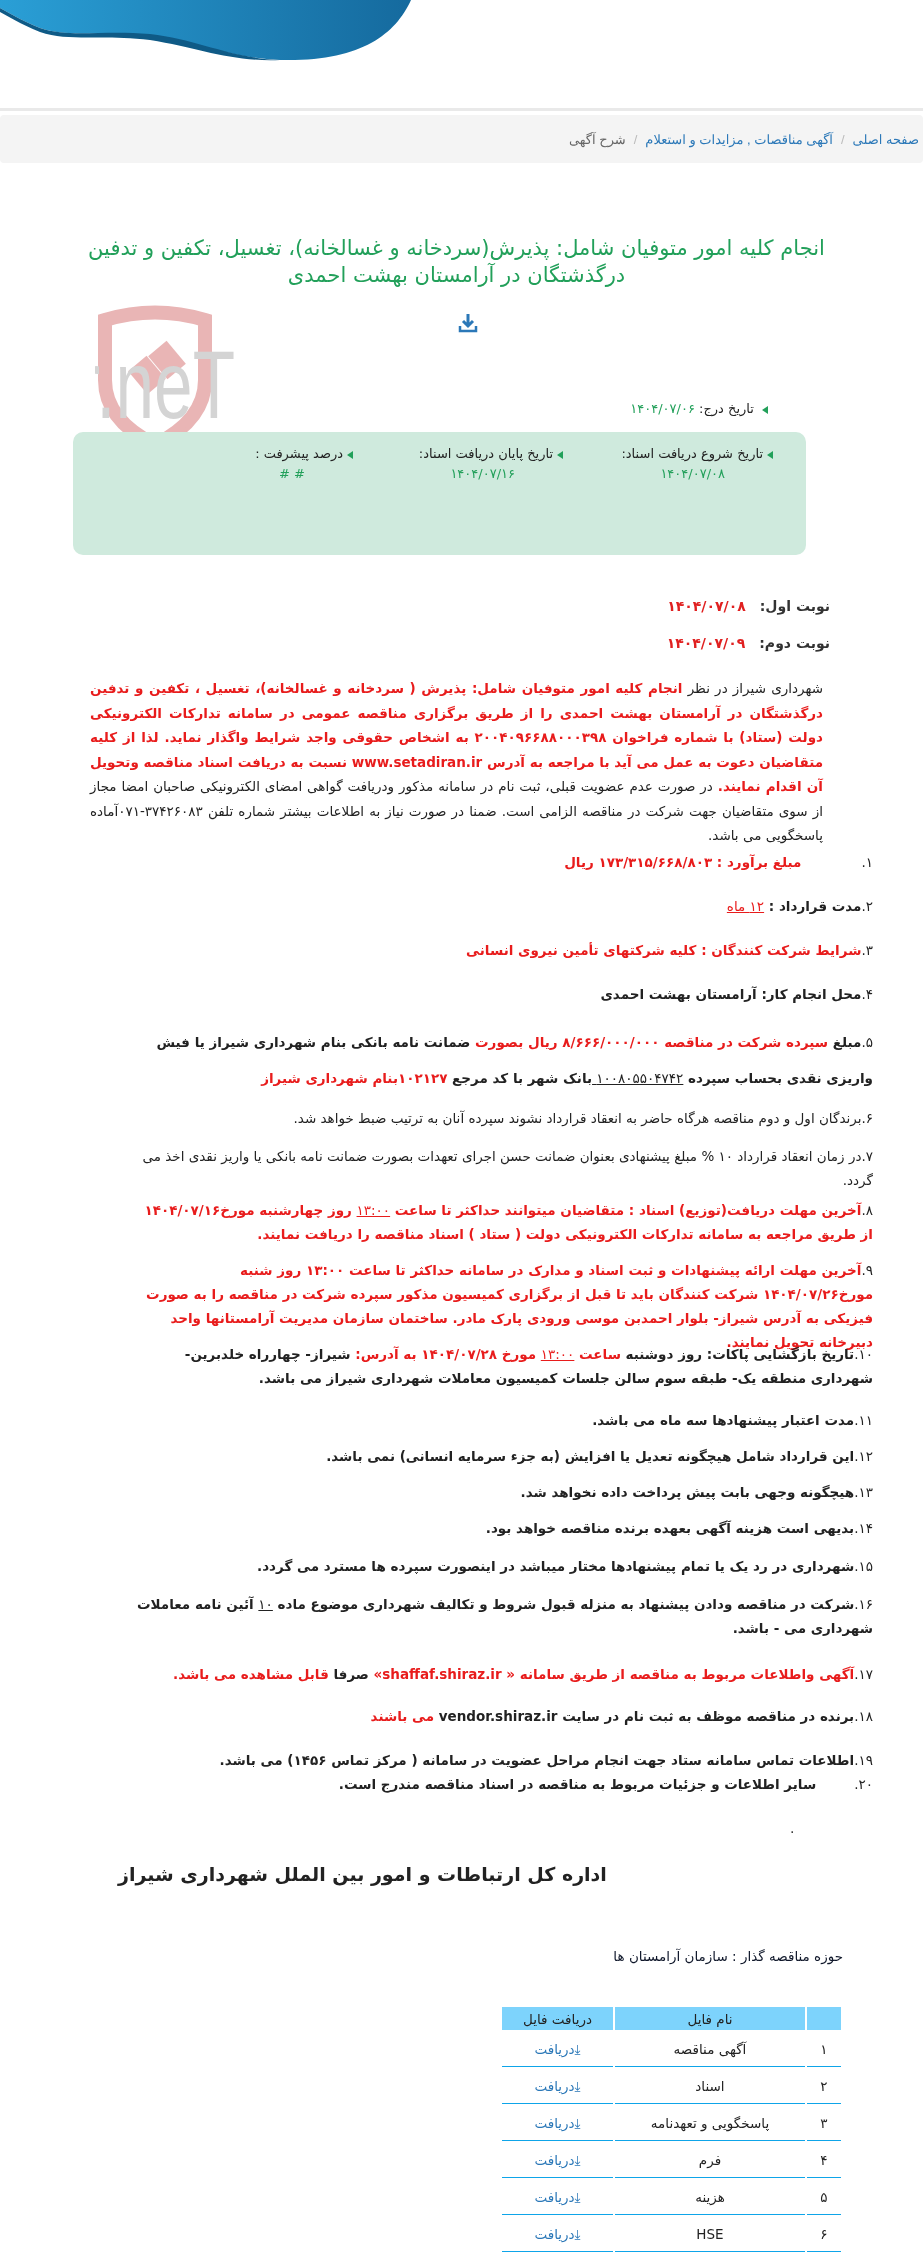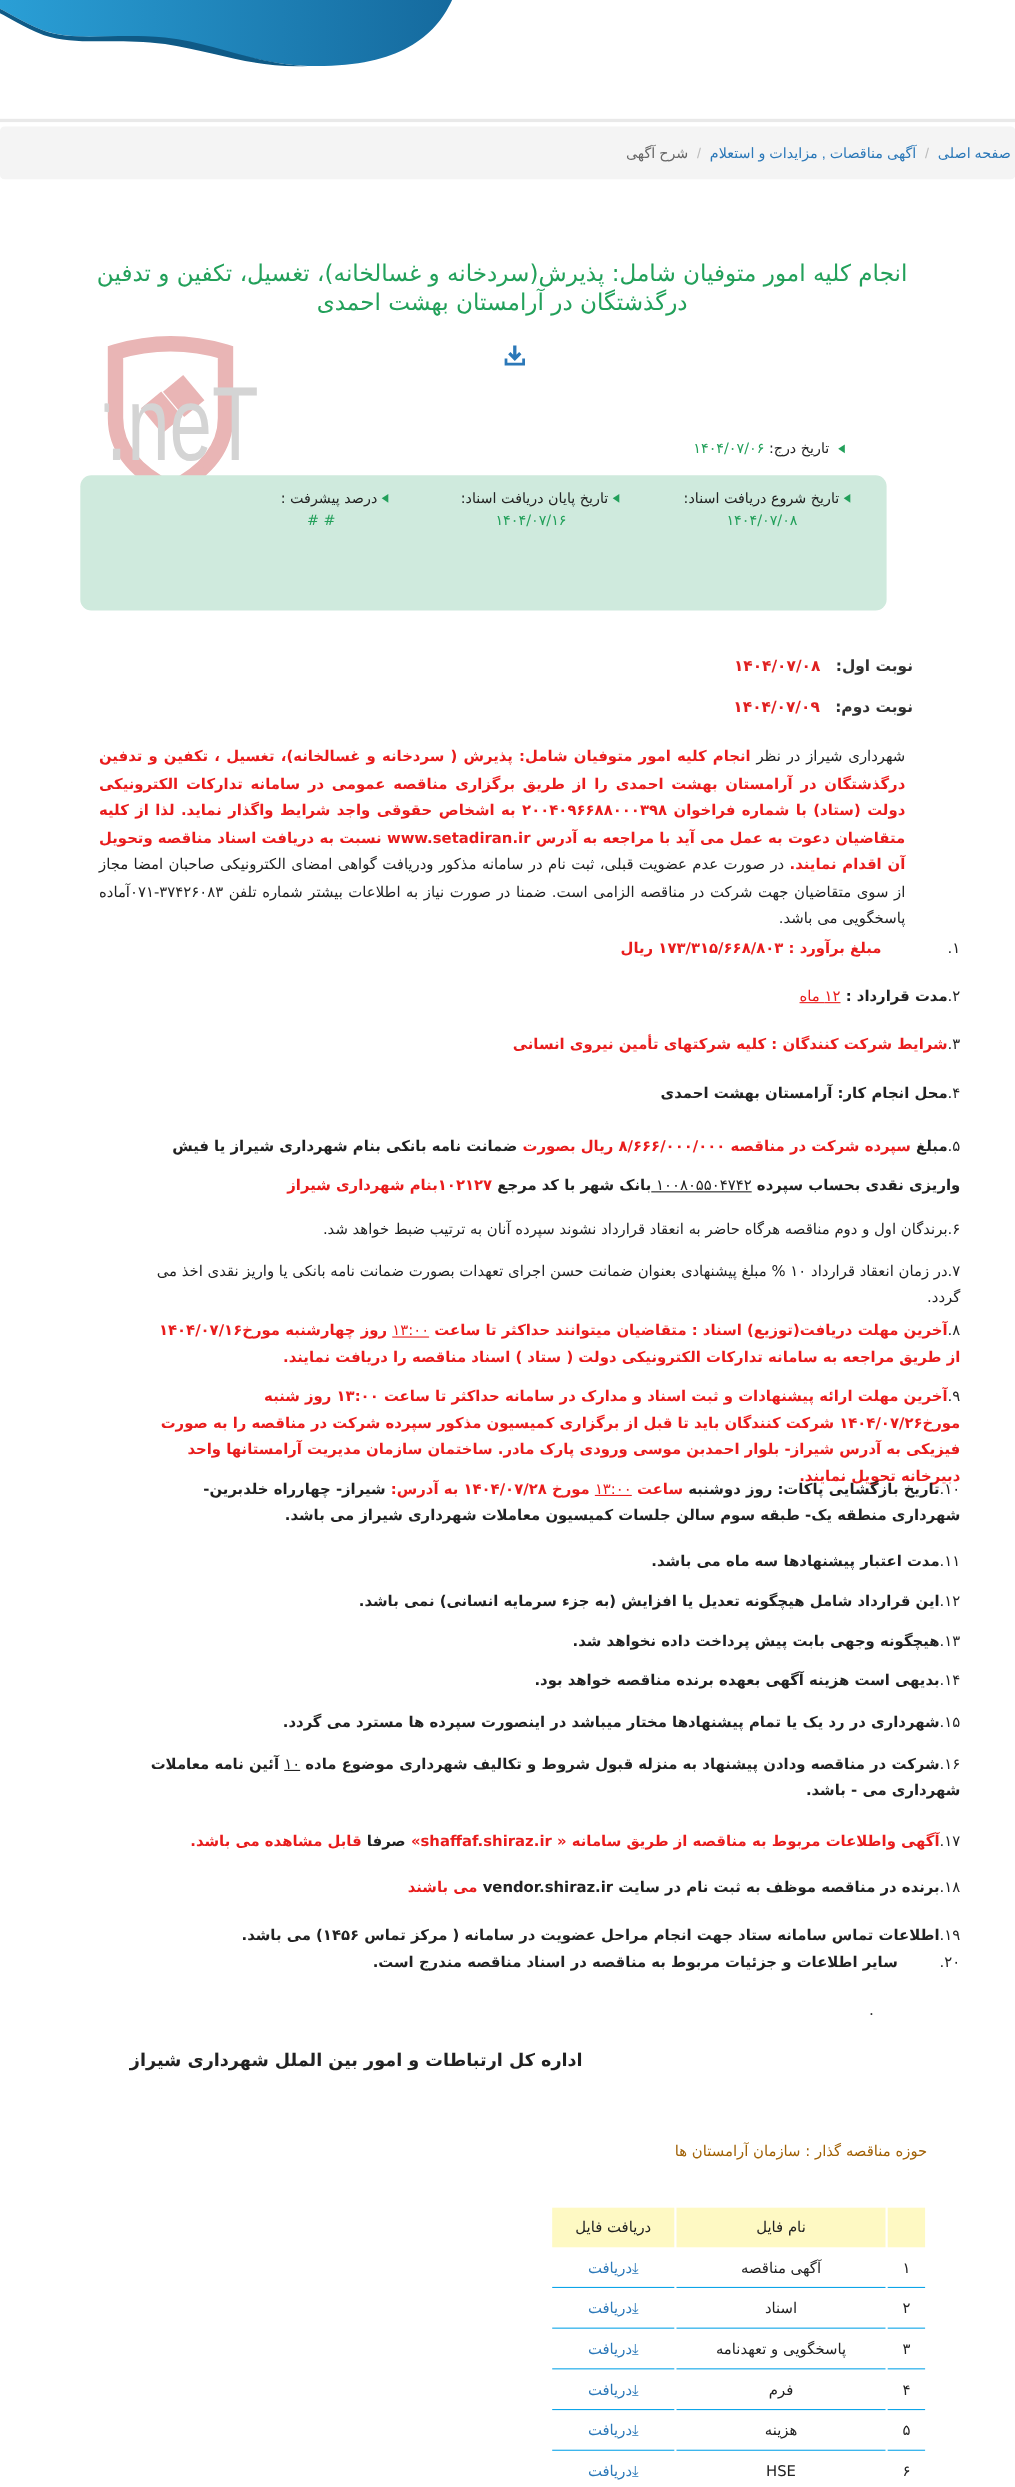--- a/index.html
+++ b/index.html
@@ -33,26 +33,26 @@
   .round .val { color: #e02020; }
 
   .intro { position: absolute; left: 90px; right: 100px; top: 676px; font-size: 13.5px; line-height: 24.5px; text-align: justify; color: #222; }
   .red { color: #e81c1c; font-weight: bold; }
   .bold { font-weight: bold; }
   .u { text-decoration: underline; }
 
   .items { position: absolute; left: 90px; right: 50px; top: 850px; font-size: 13.5px; color: #222; }
   .item { position: relative; padding-right: 0px; line-height: 24px; margin-left: 42px; }
 
-  .signature { position: absolute; left: 118px; top: 1863px; font-weight: bold; font-size: 16px; color: #222; }
+  .signature { position: absolute; left: 118px; top: 1863px; font-weight: bold; font-size: 19px; color: #222; }
   .dot-mark { position: absolute; left: 790px; top: 1820px; font-size: 14px; }
-  .org { position: absolute; right: 80px; top: 1948px; font-size: 13.5px; color: #a16207; }
+  .org { position: absolute; right: 80px; top: 1948px; font-size: 13.5px; color: #0f172a; }
 
   .files-table { position: absolute; left: 500px; top: 2005px; width: 343px; border-collapse: separate; border-spacing: 2px; font-size: 13.5px; }
-  .files-table th { background: #fef9c3; height: 36px; font-weight: normal; color: #222; }
+  .files-table th { background: #7dd3fc; height: 23px; font-weight: normal; color: #222; }
   .files-table td { height: 35px; text-align: center; color: #222; border-bottom: 1px solid #0ea5e9; }
   .files-table .dl { color: #2b78b8; }
   .files-table td.idx { width: 34px; }
   .files-table td.name { width: 190px; }
 </style>
 </head>
 <body>
 
 <svg class="top-wave" viewBox="0 0 923 70" preserveAspectRatio="none">
   <defs>

